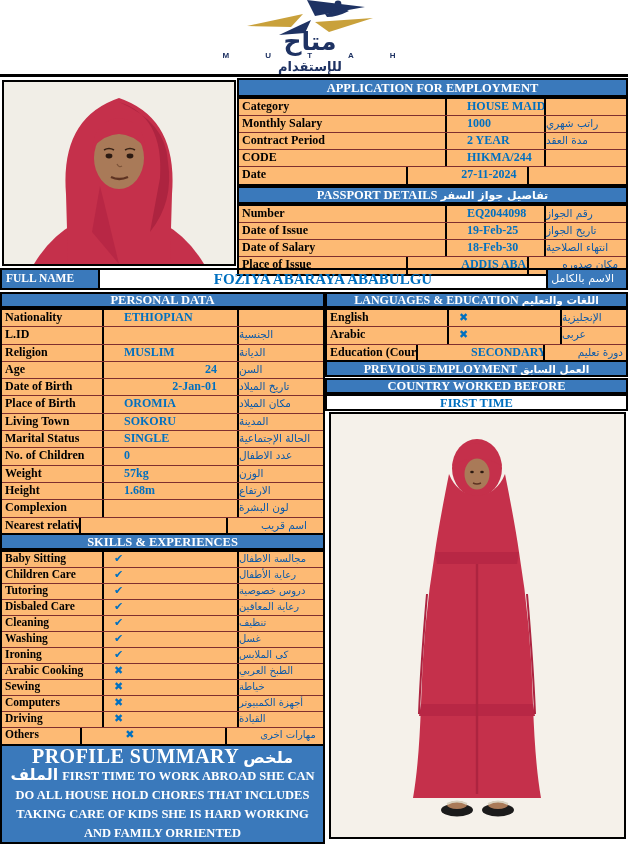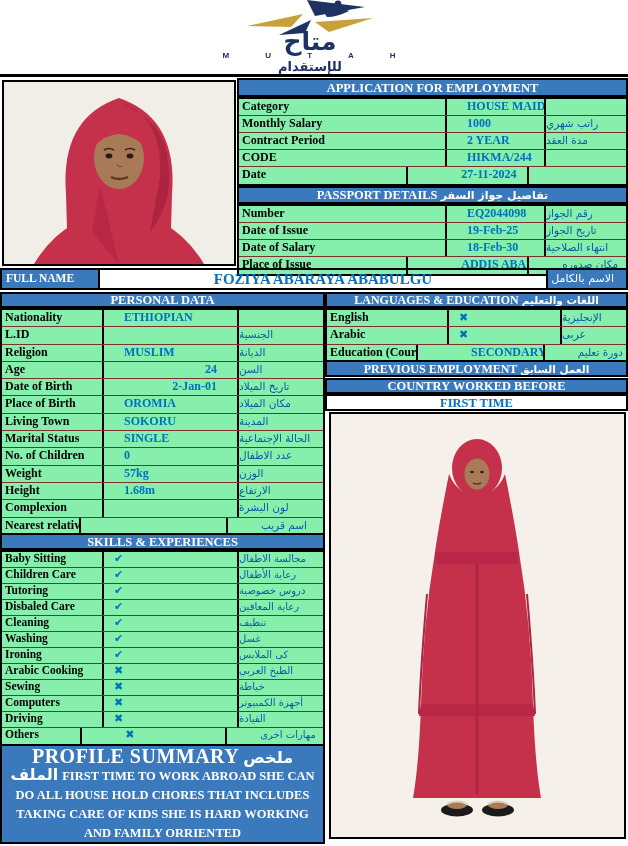--- a/index.html
+++ b/index.html
@@ -11,21 +11,21 @@
   
   #logo{left:150px;top:0;width:320px;height:74px;text-align:center;color:#1e3263;}
   #logo .brand{font-size:25px;font-weight:700;letter-spacing:10px;line-height:20px;margin-top:-4px;}
   #logo .latin{font-size:8px;font-weight:700;letter-spacing:2px;word-spacing:30px;line-height:8px;color:#1e3263;font-family:"Liberation Sans",sans-serif;}
   #logo .tag{font-size:13px;font-weight:700;letter-spacing:4px;line-height:13px;}
 
   
   .hdr{background:#3a79bb;color:#fff;font-weight:700;text-align:center;
        border:2px solid #000;font-size:12.5px;line-height:14px;box-sizing:border-box;
        overflow:hidden;white-space:nowrap;}
-  .tbl{border:2px solid #000;box-sizing:border-box;background:#86efac;}
+  .tbl{border:2px solid #000;box-sizing:border-box;background:#fdba74;}
   .trow{display:flex;border-bottom:1.6px solid #7e2f2f;box-sizing:border-box;}
   .trow:last-child{border-bottom:none;gap:33px;}
   .c{box-sizing:border-box;overflow:hidden;white-space:nowrap;line-height:15px;}
   .lbl{font-weight:700;font-size:12px;color:#000;padding-left:3px;border-right:2px solid #000;}
   .val{color:#0070c0;font-weight:700;font-size:12px;padding:0 20px;border-right:2px solid #000;}
   .arc{color:#0c59a8;font-size:10.5px;text-align:left;padding-right:3px;}
   .mark{font-family:"DejaVu Sans",sans-serif;font-size:11px;padding-left:10px;}
 
   
   #toprule{left:0;top:74px;width:628px;height:3px;background:#000;}

